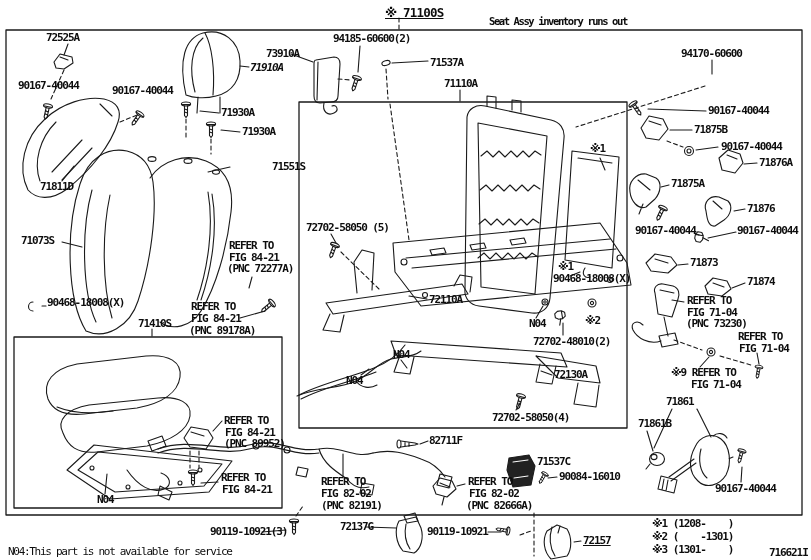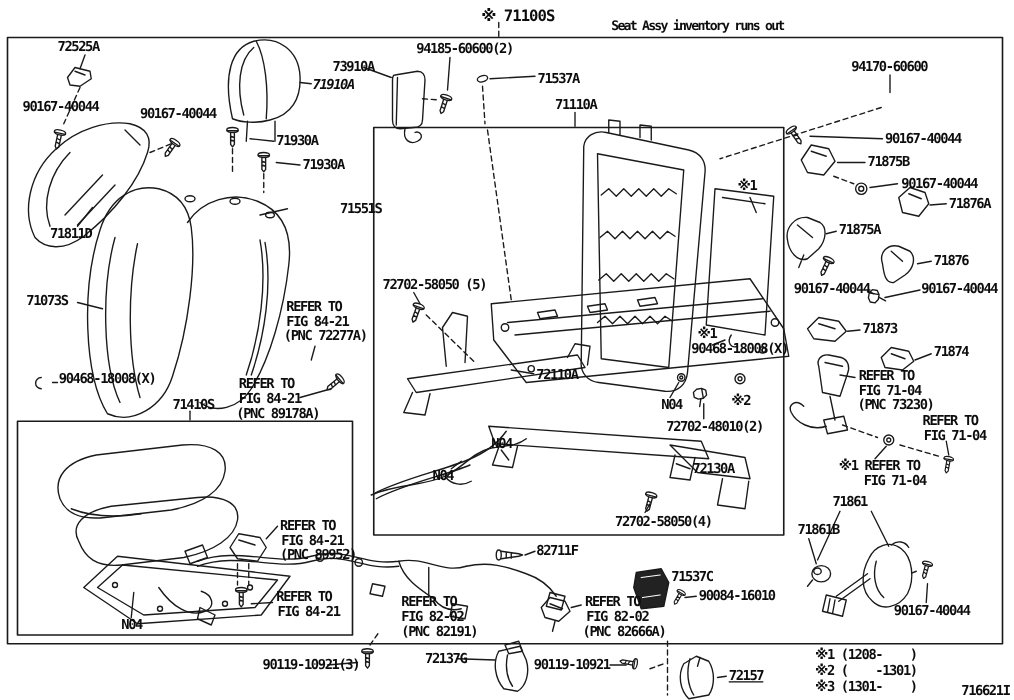--- a/index.html
+++ b/index.html
@@ -8,21 +8,21 @@
   #art{position:absolute;left:0;top:0;}
   #art path,#art rect,#art ellipse,#art circle,#art line,#art polyline{
       stroke:#1a1a1a;fill:none;stroke-width:1.1;stroke-linecap:round;stroke-linejoin:round;}
   #art .dash{stroke-dasharray:4 3;stroke-width:1;}
   #art .lead{stroke-width:1;}
   #art .dark{fill:#222;}
   #art .wht{stroke:#fff;stroke-width:1;}
   #art .box{stroke-width:1.3;}
   .lbl{position:absolute;font:bold 11px "DejaVu Sans Mono","DejaVu Sans",monospace;
        letter-spacing:-1.1px;color:#0d0d0d;white-space:pre;line-height:11px;}
-  .big{font-size:12.5px;letter-spacing:-0.8px;line-height:13px;}
+  .big{font-size:12.5px;letter-spacing:-0.8px;line-height:13px;text-decoration:underline;}
   .note{font-size:10.5px;letter-spacing:-1.4px;line-height:11px;}
   .plain{font-weight:normal;letter-spacing:-1.3px;}
 </style>
 </head>
 <body>
 
 <div id="stage">
 
   <svg id="art" width="811" height="560" viewBox="0 0 811 560">
     <defs>
@@ -278,20 +278,21 @@
       <path d="M667,141 L683,147"></path>
     </g>
   </svg>
 
   <div class="lbl big" style="left:385px;top:6px">※ 71100S</div>
   <div class="lbl note" style="left:489px;top:16px">Seat Assy inventory runs out</div>
   <div class="lbl" style="left:652px;top:518px">※1 (1208-    )</div>
   <div class="lbl" style="left:652px;top:531px">※2 (    -1301)</div>
   <div class="lbl" style="left:652px;top:544px">※3 (1301-    )</div>
   <div class="lbl" style="left:769px;top:547px">716621I</div>
+  <div class="lbl plain" style="left:8px;top:546px">N04:This part is not available for service</div>
 
   <div id="label-layer">
       <div class="lbl" style="left: 46px; top: 32px;">72525A</div>
       <div class="lbl" style="left: 18px; top: 80px;">90167-40044</div>
       <div class="lbl" style="left: 112px; top: 85px;">90167-40044</div>
       <div class="lbl" style="left: 266px; top: 48px; text-align: center;">73910A</div>
       <div class="lbl" style="left: 250px; top: 62px; font-style: italic;">71910A</div>
       <div class="lbl" style="left: 333px; top: 33px;">94185-60600(2)</div>
       <div class="lbl" style="left: 430px; top: 57px;">71537A</div>
       <div class="lbl" style="left: 444px; top: 78px;">71110A</div>
@@ -325,21 +326,21 @@
       <div class="lbl" style="left: 585px; top: 315px;">※2</div>
       <div class="lbl" style="left: 635px; top: 225px;">90167-40044</div>
       <div class="lbl" style="left: 737px; top: 225px;">90167-40044</div>
       <div class="lbl" style="left: 690px; top: 257px;">71873</div>
       <div class="lbl" style="left: 747px; top: 276px;">71874</div>
       <div class="lbl" style="left: 687px; top: 295px;">REFER TO</div>
       <div class="lbl" style="left: 687px; top: 307px;">FIG 71-04</div>
       <div class="lbl" style="left: 686px; top: 318px;">(PNC 73230)</div>
       <div class="lbl" style="left: 738px; top: 331px;">REFER TO</div>
       <div class="lbl" style="left: 739px; top: 343px;">FIG 71-04</div>
-      <div class="lbl" style="left: 671px; top: 367px;">※1 REFER TO</div>
+      <div class="lbl" style="left: 671px; top: 367px;">※9 REFER TO</div>
       <div class="lbl" style="left: 691px; top: 379px;">FIG 71-04</div>
       <div class="lbl" style="left: 393px; top: 349px;">N04</div>
       <div class="lbl" style="left: 346px; top: 375px;">N04</div>
       <div class="lbl" style="left: 554px; top: 369px;">72130A</div>
       <div class="lbl" style="left: 492px; top: 412px;">72702-58050(4)</div>
       <div class="lbl" style="left: 429px; top: 435px;">82711F</div>
       <div class="lbl" style="left: 537px; top: 456px;">71537C</div>
       <div class="lbl" style="left: 559px; top: 471px;">90084-16010</div>
       <div class="lbl" style="left: 666px; top: 396px;">71861</div>
       <div class="lbl" style="left: 638px; top: 418px;">71861B</div>

